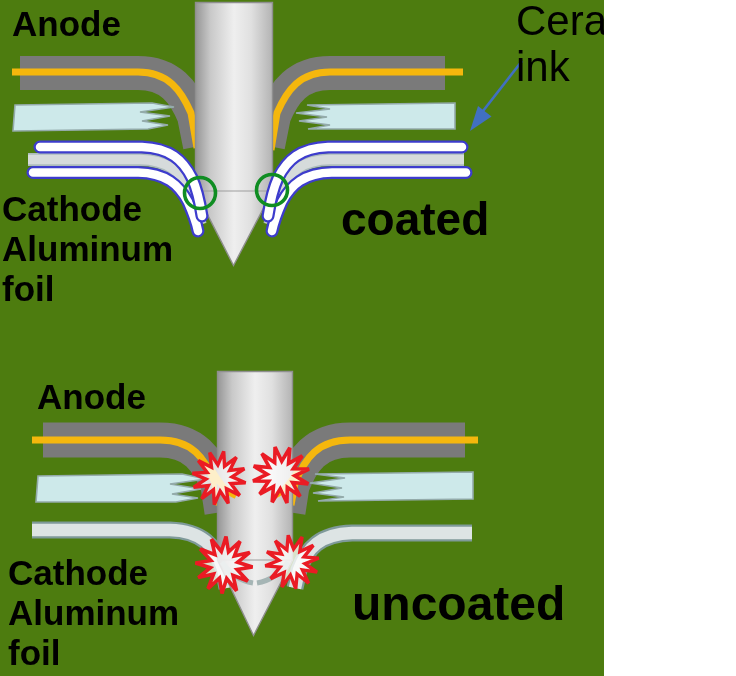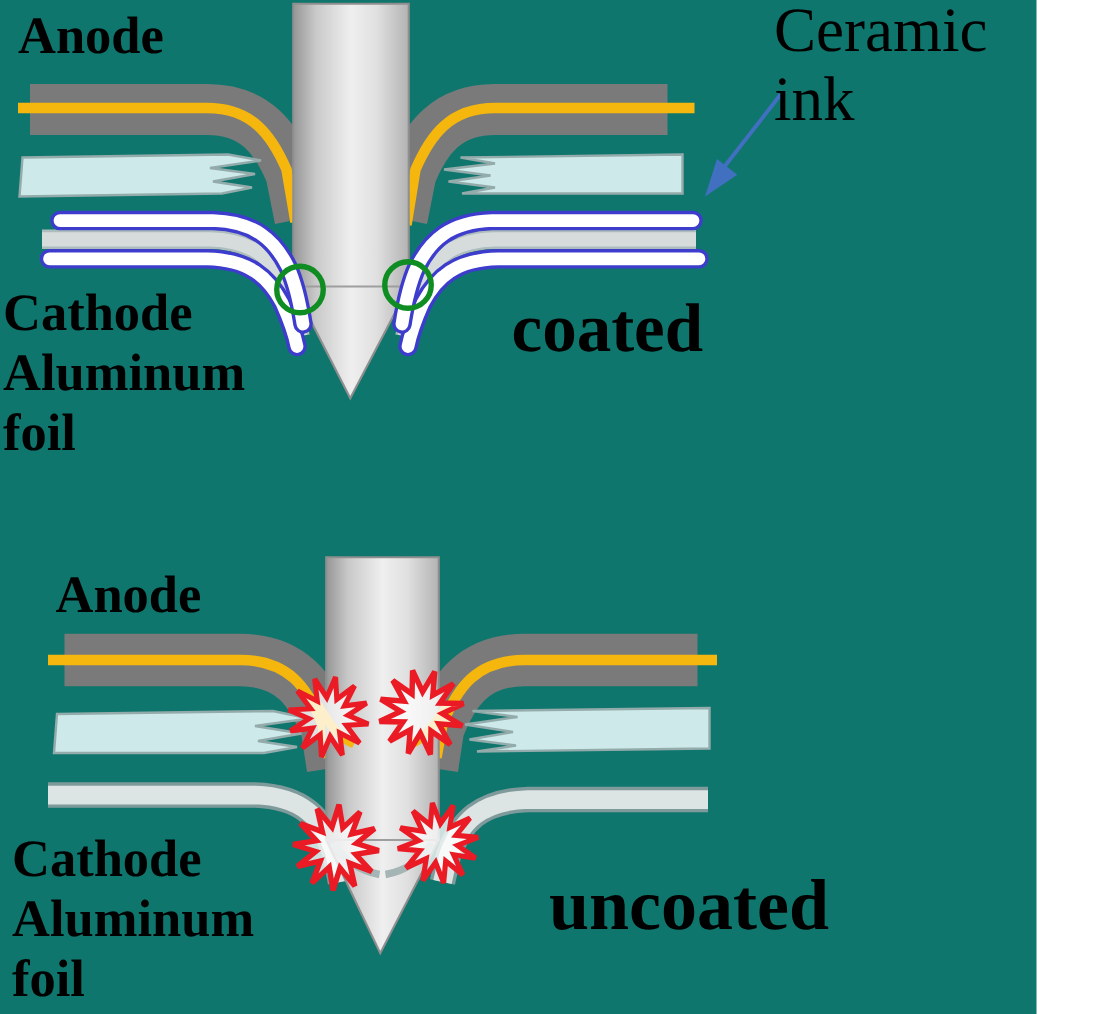--- a/index.html
+++ b/index.html
@@ -1,32 +1,32 @@
 <!DOCTYPE html>
 <html><head>
 <meta charset="utf-8">
 <style>
   html,body{margin:0;padding:0;background:#ffffff;}
   .stage{
-    position:relative;width:691px;height:676px;background:#0f766e;
-    overflow:hidden;font-family:Liberation Serif, serif;color:#000;
+    position:relative;width:604px;height:676px;background:#4d7c0f;
+    overflow:hidden;font-family:Liberation Sans, sans-serif;color:#000;
   }
   .stage svg{position:absolute;left:0;top:0;z-index:1;}
   .lbl{position:absolute;z-index:2;white-space:pre-line;}
   .lbl-bold{font-weight:bold;font-size:35px;line-height:40px;}
   .lbl-state{font-weight:bold;font-size:46px;line-height:50px;}
   .lbl-state-lg{font-weight:bold;font-size:48px;line-height:52px;}
   .lbl-plain{font-weight:normal;font-size:42px;line-height:46px;}
   #anode-top{left:12px;top:4px;}
   #ceramic-ink{left:516px;top:-2px;}
   #cathode-top{left:2px;top:189px;}
   #coated{left:341px;top:194px;}
   #anode-bottom{left:37px;top:377px;}
   #cathode-bottom{left:8px;top:553px;}
-  #uncoated{left:366px;top:578px;}
+  #uncoated{left:352px;top:578px;}
 </style>
 </head>
 <body>
 
 <div class="stage">
 
 <svg width="736" height="676" viewBox="0 0 736 676">
   <defs>
     <linearGradient id="nailA" gradientUnits="userSpaceOnUse" x1="195" y1="0" x2="273" y2="0">
       <stop offset="0" stop-color="#949494"></stop>

